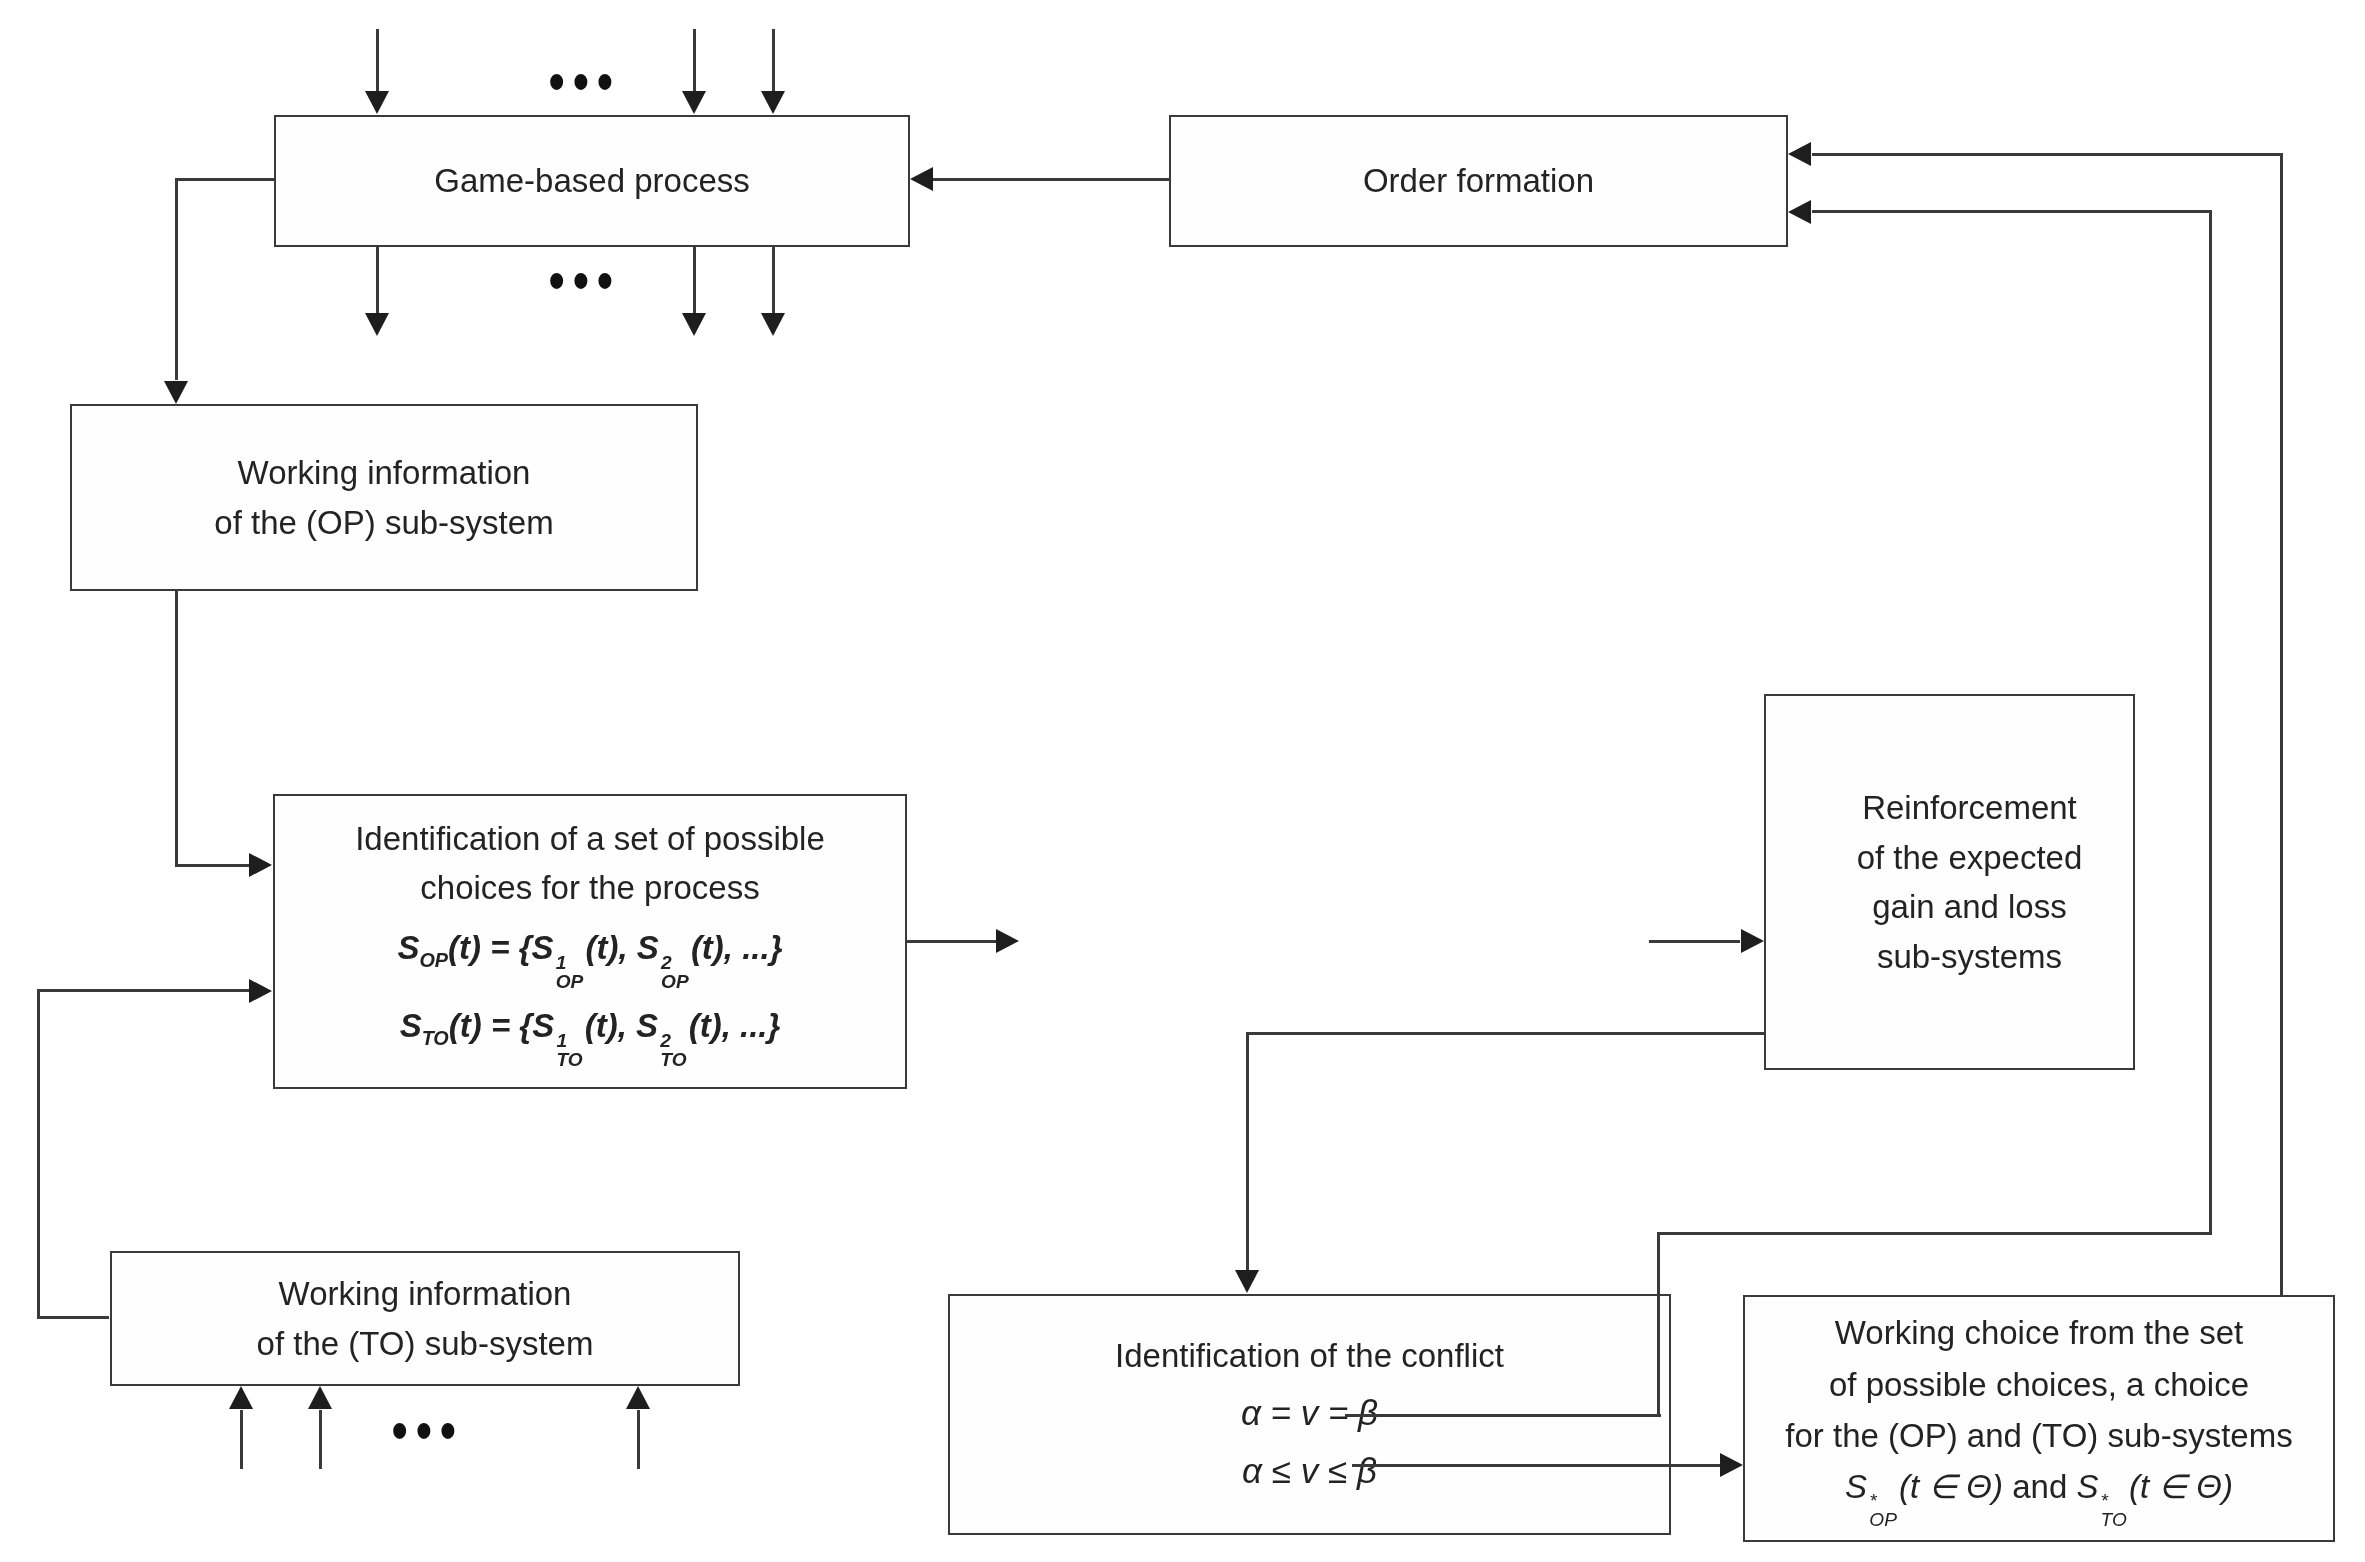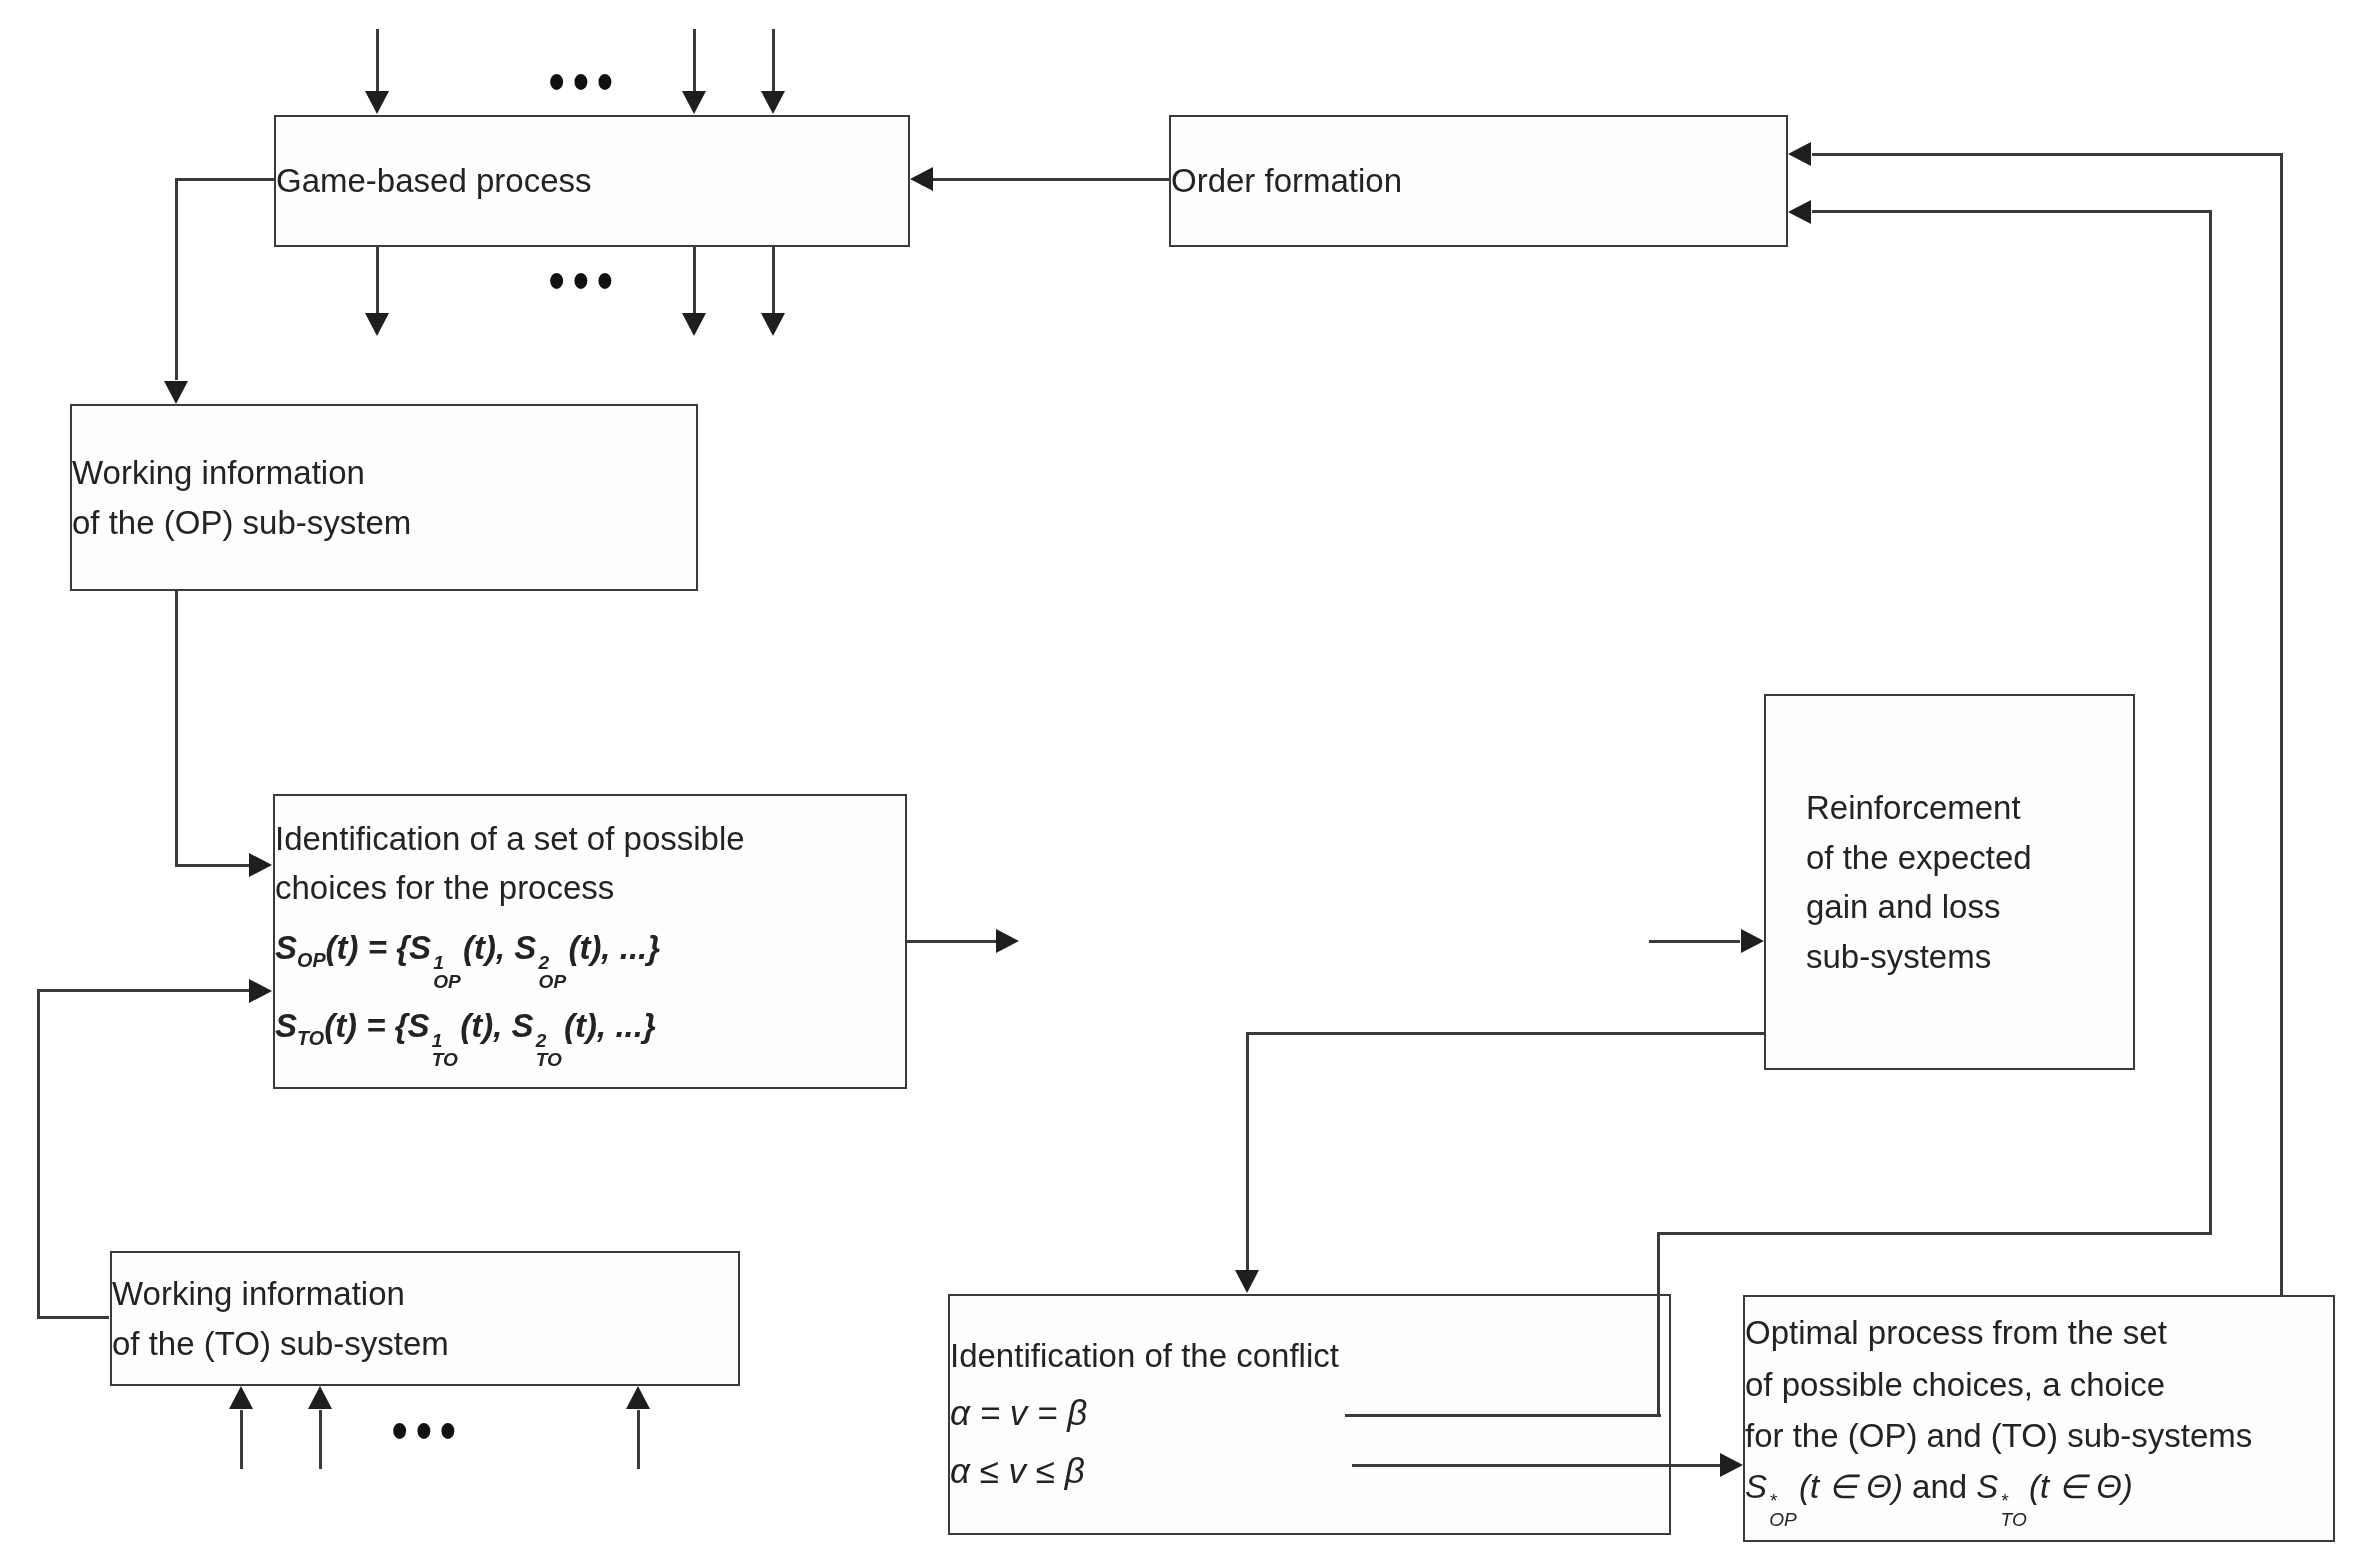--- a/index.html
+++ b/index.html
@@ -2,21 +2,21 @@
 <html style="font-size:11.7px"><head>
 <meta charset="utf-8">
 <style>
   html,body{margin:0;padding:0;background:#ffffff;}
   .stage{
     position:relative;width:2366px;height:1562px;background:#ffffff;overflow:hidden;
     font-family:"Liberation Sans", sans-serif;color:#222222;
   }
   .box{
     position:absolute;box-sizing:border-box;background:#fefefe;border:2.9px solid #3a3a3a;
-    display:flex;flex-direction:column;align-items:flex-start;justify-content:center;
+    display:flex;flex-direction:column;align-items:center;justify-content:center;
     text-align:center;font-size:33px;line-height:1.5;color:#232323;
   }
   .hline,.vline{position:absolute;background:#3a3a3a;}
   .hline{height:2.9px;}
   .vline{width:2.9px;}
   .ah{position:absolute;width:0;height:0;border-style:solid;}
   .ah-right{border-width:12.4px 0 12.4px 23.4px;border-color:transparent transparent transparent #1e1e1e;}
   .ah-left {border-width:12.4px 23.4px 12.4px 0;border-color:transparent #1e1e1e transparent transparent;}
   .ah-down {border-width:23.4px 12.4px 0 12.4px;border-color:#1e1e1e transparent transparent transparent;}
   .ah-up   {border-width:0 12.4px 23.4px 12.4px;border-color:transparent transparent #1e1e1e transparent;}
@@ -83,21 +83,21 @@
     <div>of the (TO) sub-system</div>
   </div>
 
   <div class="box" style="left:948px;top:1294px;width:723px;height:241px;gap:5.8px;">
     <div>Identification of the conflict</div>
     <div class="math eq">α = v = β</div>
     <div class="math eq">α ≤ v ≤ β</div>
   </div>
 
   <div class="box tight" style="left:1743px;top:1295px;width:592px;height:247px;">
-    <div>Optimal process from the set</div>
+    <div>Working choice from the set</div>
     <div>of possible choices, a choice</div>
     <div>for the (OP) and (TO) sub-systems</div>
     <div>
       <span class="math">S<span class="stk">
             <span class="sp">*</span>
             <span class="sb">OP</span>
           </span>(t ∈ Θ)</span>
       <span>and</span>
       <span class="math">S<span class="stk">
             <span class="sp">*</span>

